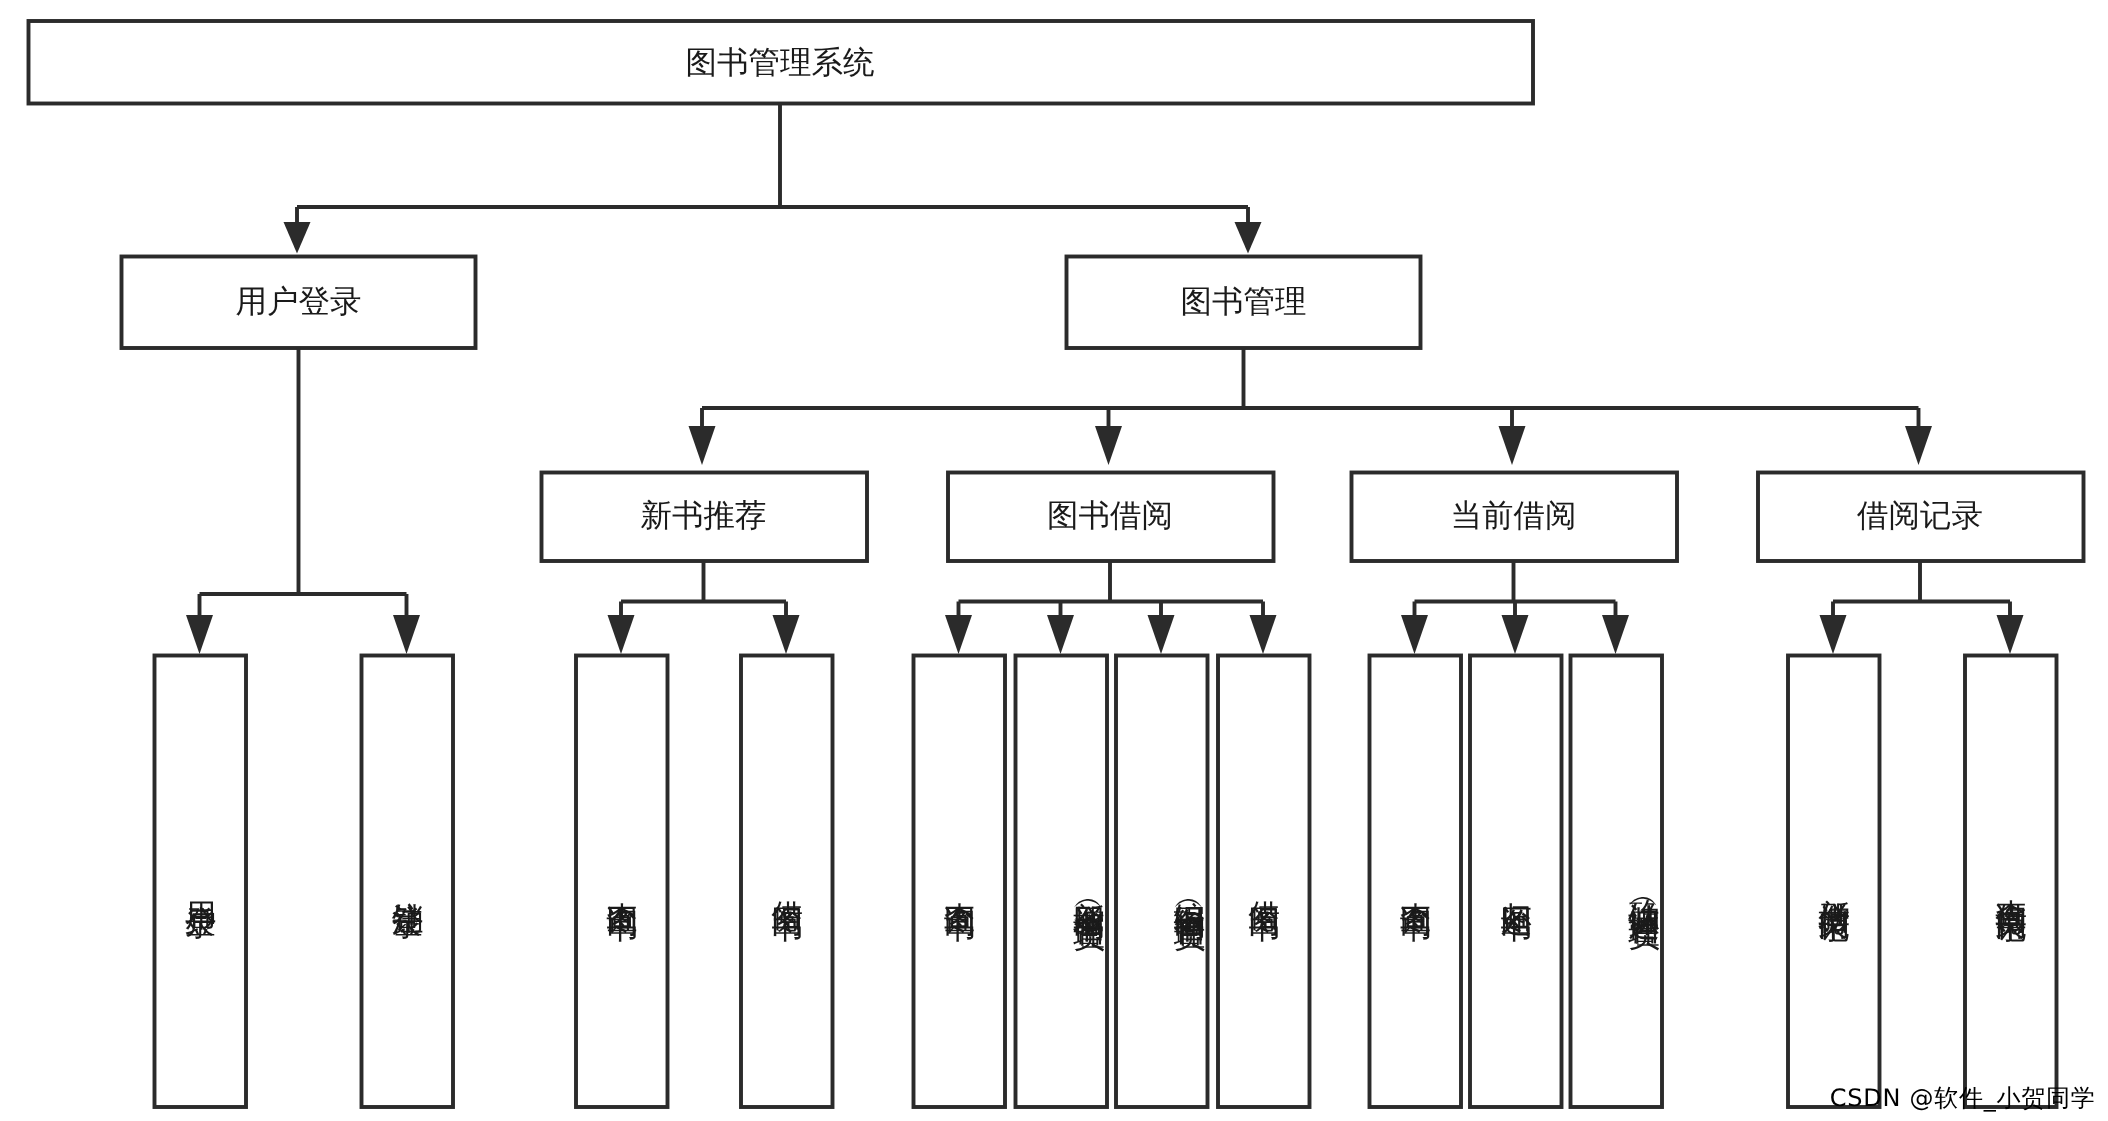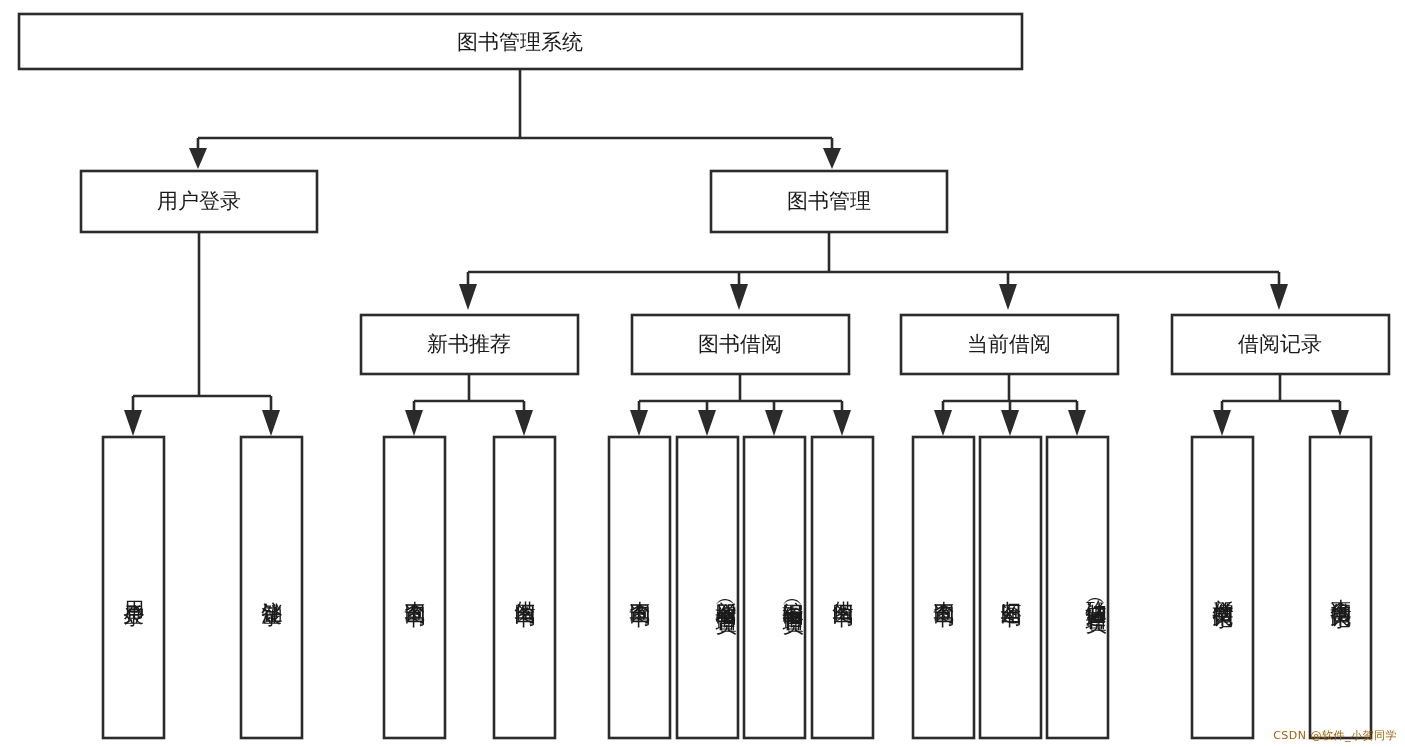--- a/index.html
+++ b/index.html
@@ -62,22 +62,22 @@
     letter-spacing: 2px;
     color: #1a1a1a;
     white-space: nowrap;
     pointer-events: none;
   }
   .watermark {
     position: absolute;
     right: 8px;
     bottom: 4px;
     font-family: "DejaVu Sans", "Liberation Sans", sans-serif;
-    font-size: 11px;
-    color: #a16207;
+    font-size: 16px;
+    color: #000000;
     letter-spacing: 0.5px;
     white-space: nowrap;
   }
 </style>
 </head>
 <body>
 
 <div id="diagram-root">
 
   <svg class="flow" viewBox="0 0 1405 747" xmlns="http://www.w3.org/2000/svg">

